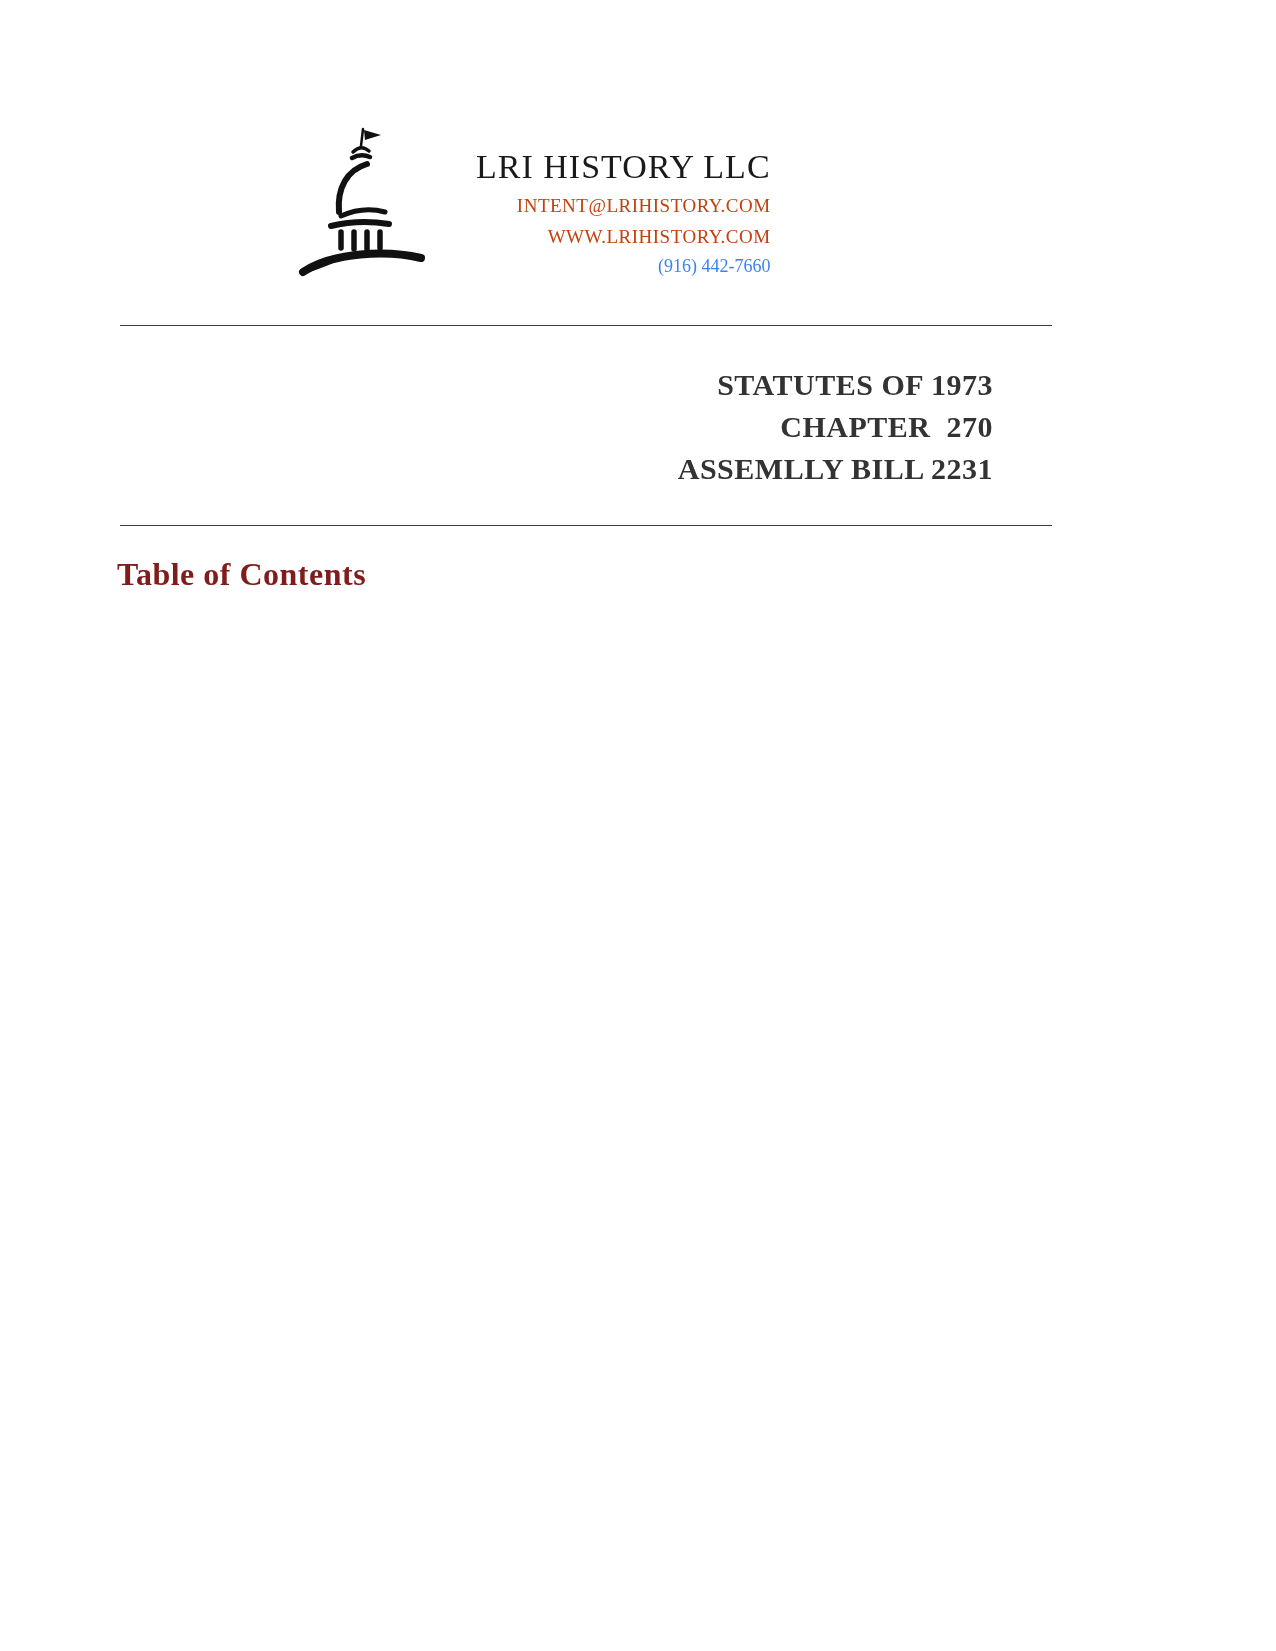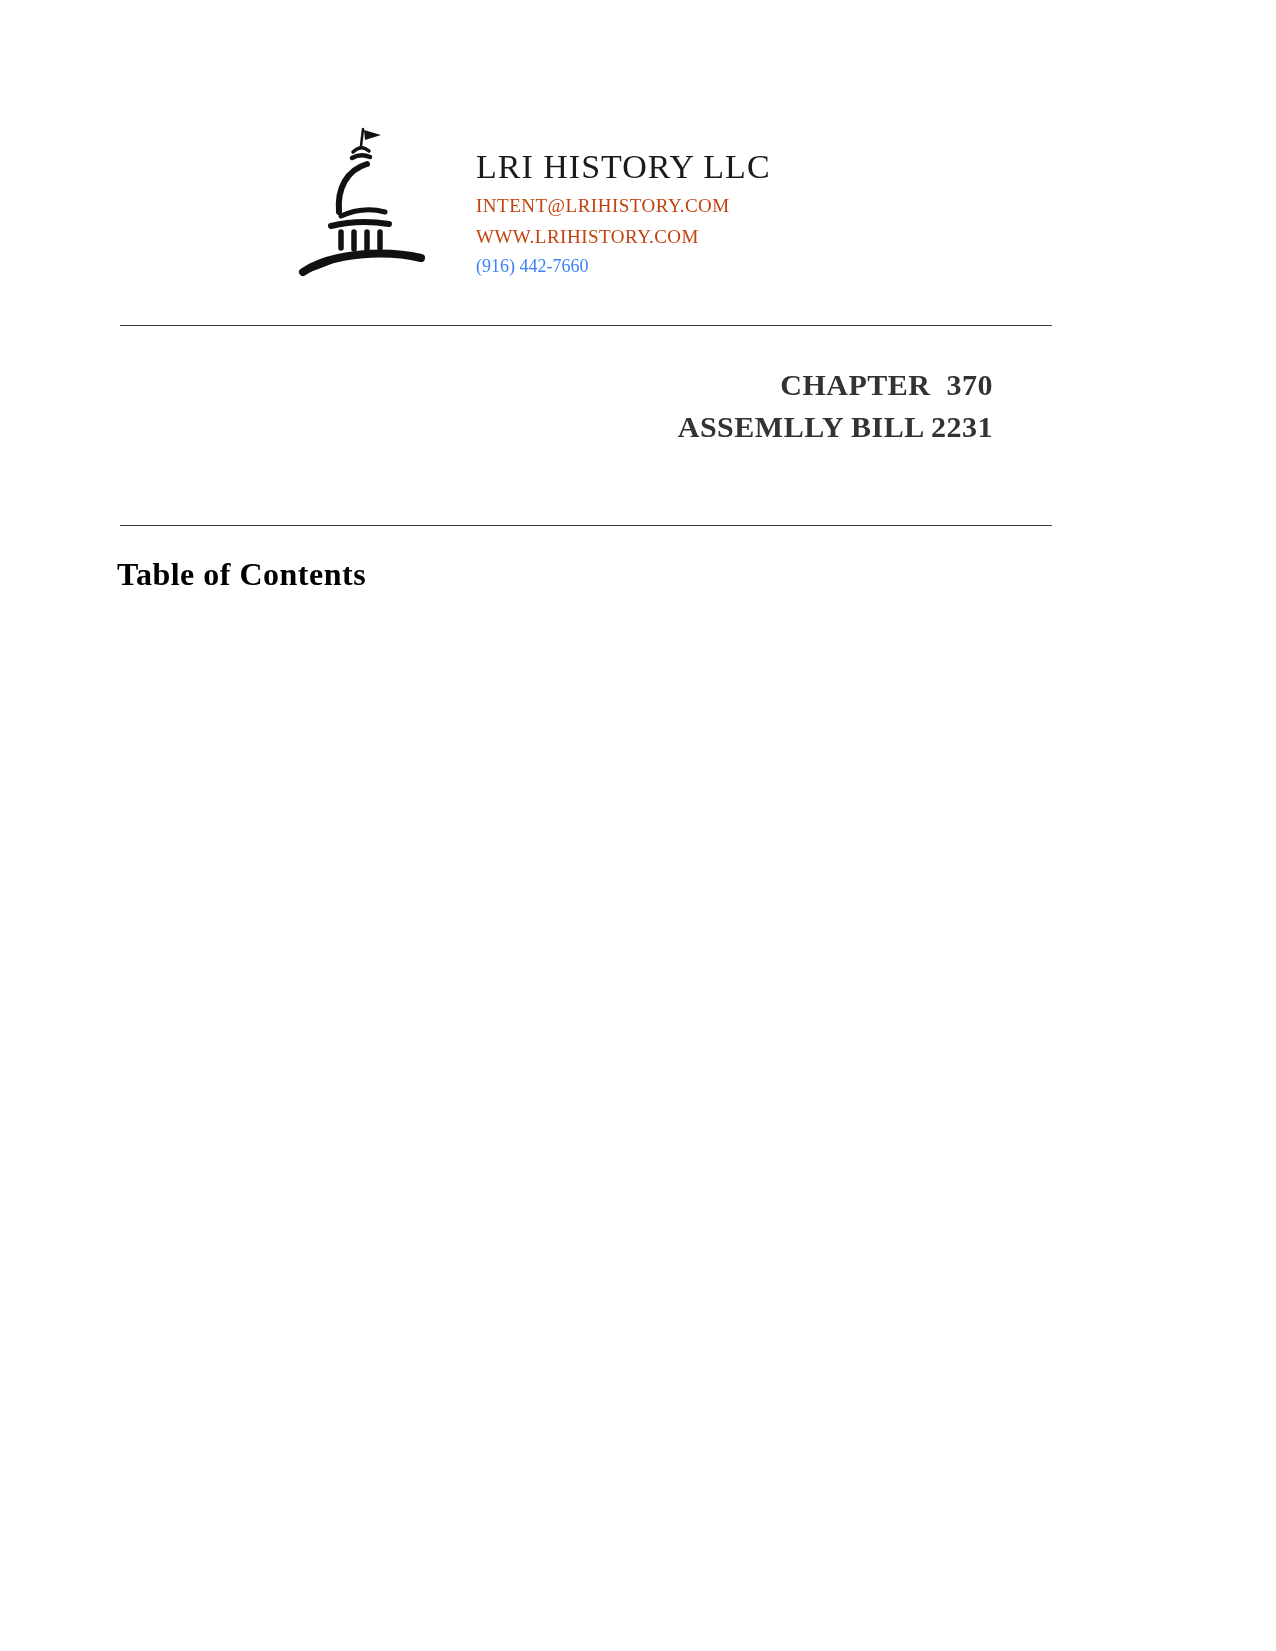--- a/index.html
+++ b/index.html
@@ -24,21 +24,21 @@
   }
   .logo-wrap {
     width: 132px;
     height: 160px;
     flex: 0 0 auto;
   }
   .logo-wrap svg { width: 100%; height: 100%; }
   .header-text {
     margin-left: 48px;
     padding-top: 22px;
-    text-align: left;
+    text-align: right;
     min-width: 270px;
   }
   .company-name {
     font-size: 34px;
     letter-spacing: 1px;
     color: #1a1a1a;
     white-space: pre;
   }
   .contact-line {
     font-size: 19px;
@@ -87,21 +87,21 @@
   
   .toc {
     position: absolute;
     top: 556px;
     left: 117px;
     width: 900px;
   }
   .toc-heading {
     font-size: 32px;
     font-weight: bold;
-    color: #000000;
+    color: #7f1d1d;
     letter-spacing: 0.5px;
     margin: 0 0 40px 0;
   }
   .toc-list {
     margin: 0;
     padding: 0 0 0 64px;
     list-style: decimal;
     list-style-position: outside;
     font-size: 28px;
     color: #1f1f1f;
@@ -144,19 +144,20 @@
     <div class="contact-line">INTENT@LRIHISTORY.COM</div>
     <div class="contact-line">WWW.LRIHISTORY.COM</div>
     <div class="phone-line">(916) 442-7660</div>
   </div>
 </div>
 
 <hr class="rule rule-1">
 <hr class="rule rule-2">
 
 <div class="title-block">
-  <div class="title-line">CHAPTER  370</div>
+  <div class="title-line">STATUTES OF 1973</div>
+  <div class="title-line">CHAPTER  270</div>
   <div class="title-line">ASSEMLLY BILL 2231</div>
 </div>
 
 <div class="toc">
   <h1 class="toc-heading">Table of Contents</h1>
 </div>
 
 </body></html>

